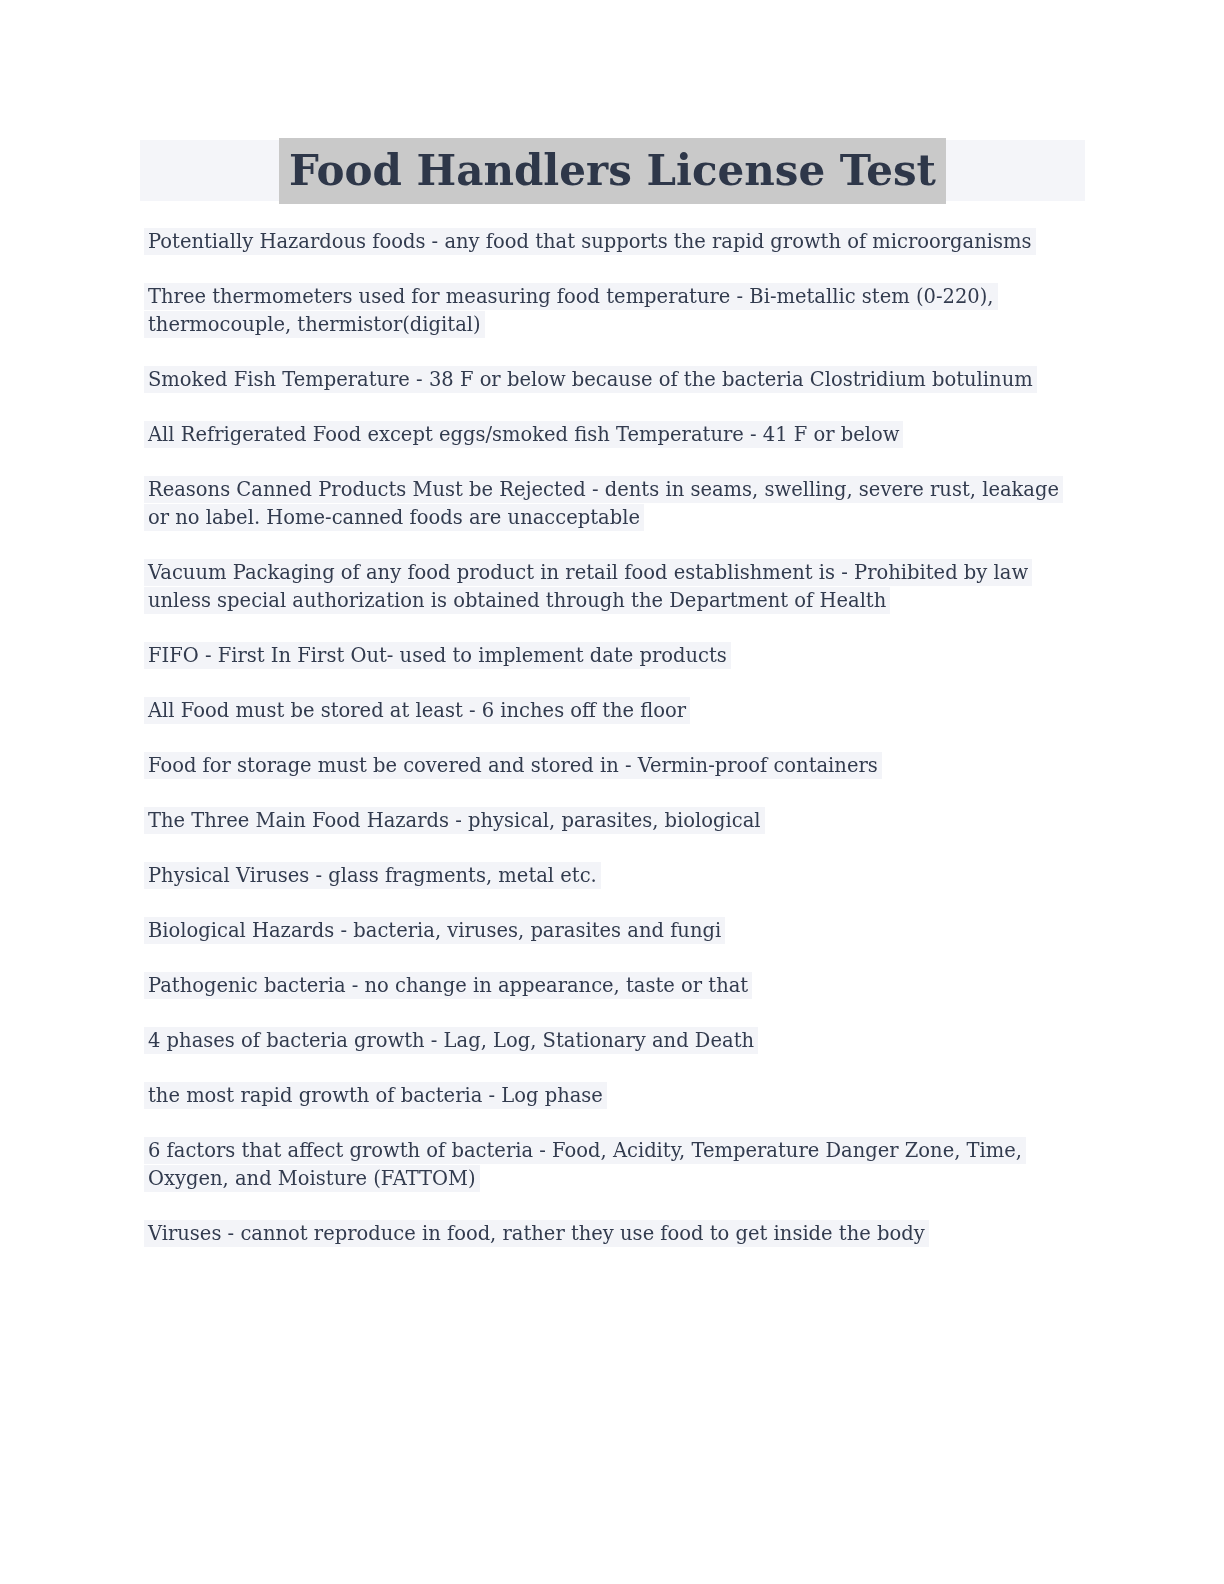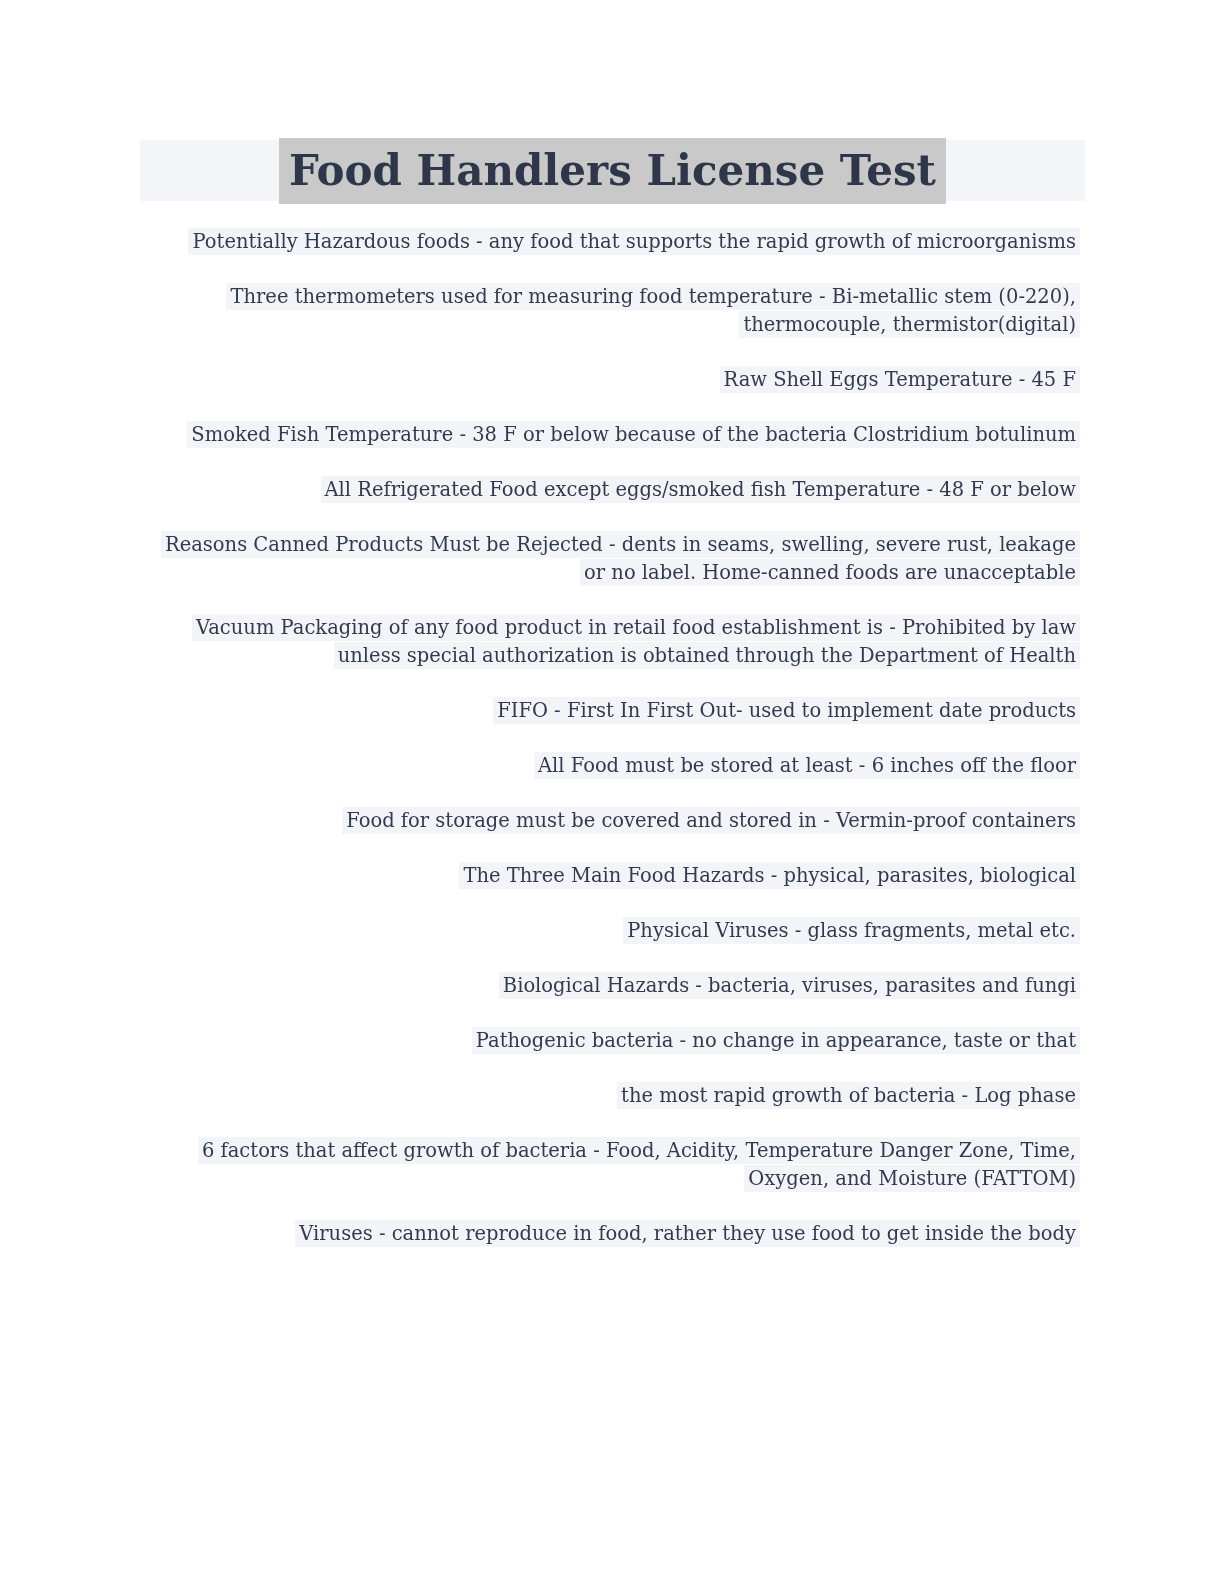--- a/index.html
+++ b/index.html
@@ -3,21 +3,20 @@
 <meta charset="utf-8">
 <style>
   html, body { margin: 0; padding: 0; background: #ffffff; }
   .page {
     position: relative;
     width: 1224px;
     height: 1584px;
     background: var(--page-bg, #ffffff);
     overflow: hidden;
     font-family: "DejaVu Serif", serif;
-    text-align: right;
   }
   .title-band {
     margin: 140px 0 0 140px;
     width: 945px;
     height: 61px;
     background: var(--band-bg, #f4f5f9);
     display: flex;
     align-items: center;
     justify-content: center;
   }
@@ -57,25 +56,24 @@
 
 <div class="page">
   <header class="title-band">
     <h1 class="doc-title"><span class="title-hl">Food Handlers License Test</span></h1>
   </header>
   <main class="content">
   <p class="para"><span class="hl">Potentially Hazardous foods - any food that supports the rapid growth of microorganisms</span></p>
 
   <p class="para"><span class="hl">Three thermometers used for measuring food temperature - Bi-metallic stem (0-220), thermocouple, thermistor(digital)</span></p>
 
-  <p class="para"><span class="hl">Raw Shell Eggs Temperature - 45 F</span></p>
 
   <p class="para"><span class="hl">Smoked Fish Temperature - 38 F or below because of the bacteria Clostridium botulinum</span></p>
 
-  <p class="para"><span class="hl">All Refrigerated Food except eggs/smoked fish Temperature - 48 F or below</span></p>
+  <p class="para"><span class="hl">All Refrigerated Food except eggs/smoked fish Temperature - 41 F or below</span></p>
 
   <p class="para"><span class="hl">Reasons Canned Products Must be Rejected - dents in seams, swelling, severe rust, leakage or no label. Home-canned foods are unacceptable</span></p>
 
   <p class="para"><span class="hl">Vacuum Packaging of any food product in retail food establishment is - Prohibited by law unless special authorization is obtained through the Department of Health</span></p>
 
   <p class="para"><span class="hl">FIFO - First In First Out- used to implement date products</span></p>
 
   <p class="para"><span class="hl">All Food must be stored at least - 6 inches off the floor</span></p>
 
 
@@ -83,20 +81,21 @@
 
   <p class="para"><span class="hl">The Three Main Food Hazards - physical, parasites, biological</span></p>
 
   <p class="para"><span class="hl">Physical Viruses - glass fragments, metal etc.</span></p>
 
 
   <p class="para"><span class="hl">Biological Hazards - bacteria, viruses, parasites and fungi</span></p>
 
   <p class="para"><span class="hl">Pathogenic bacteria - no change in appearance, taste or that</span></p>
 
+  <p class="para"><span class="hl">4 phases of bacteria growth - Lag, Log, Stationary and Death</span></p>
 
   <p class="para"><span class="hl">the most rapid growth of bacteria - Log phase</span></p>
 
   <p class="para"><span class="hl">6 factors that affect growth of bacteria - Food, Acidity, Temperature Danger Zone, Time, Oxygen, and Moisture (FATTOM)</span></p>
 
   <p class="para"><span class="hl">Viruses - cannot reproduce in food, rather they use food to get inside the body</span></p>
 </main>
 </div>
 
 </body></html>

